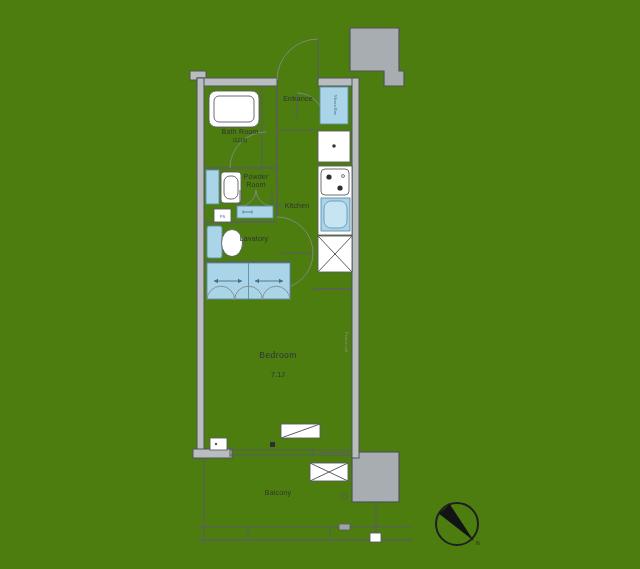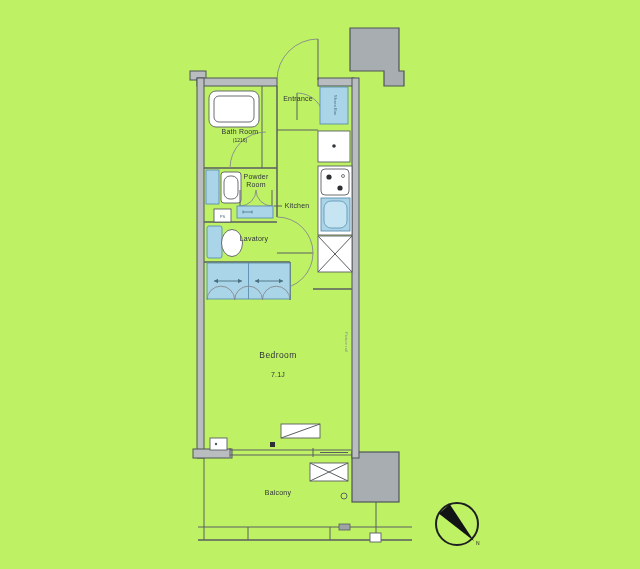--- a/index.html
+++ b/index.html
@@ -1,16 +1,16 @@
 <!DOCTYPE html>
 <html><head>
 <meta charset="utf-8">
 <style>
   html,body{margin:0;padding:0;background:#ffffff;}
-  #canvas{position:relative;width:640px;height:569px;background:#bef264;overflow:hidden;
+  #canvas{position:relative;width:640px;height:569px;background:#4d7c0f;overflow:hidden;
           font-family:"Liberation Sans", sans-serif;}
   svg{position:absolute;left:0;top:0;}
   text{font-family:"Liberation Sans", sans-serif;fill:#2f3337;}
   .room-label{font-size:7px;letter-spacing:.2px;}
   .big-label{font-size:8.5px;letter-spacing:.4px;}
   .small-label{font-size:5px;}
   .tiny-label{font-size:4.2px;fill:#4a6e82;}
   .rail-label{font-size:4.2px;fill:#8a8f93;}
   .n-label{font-size:5px;fill:#222;}
   .wall{fill:#b9bdc0;stroke:#4f5457;stroke-width:1;}

